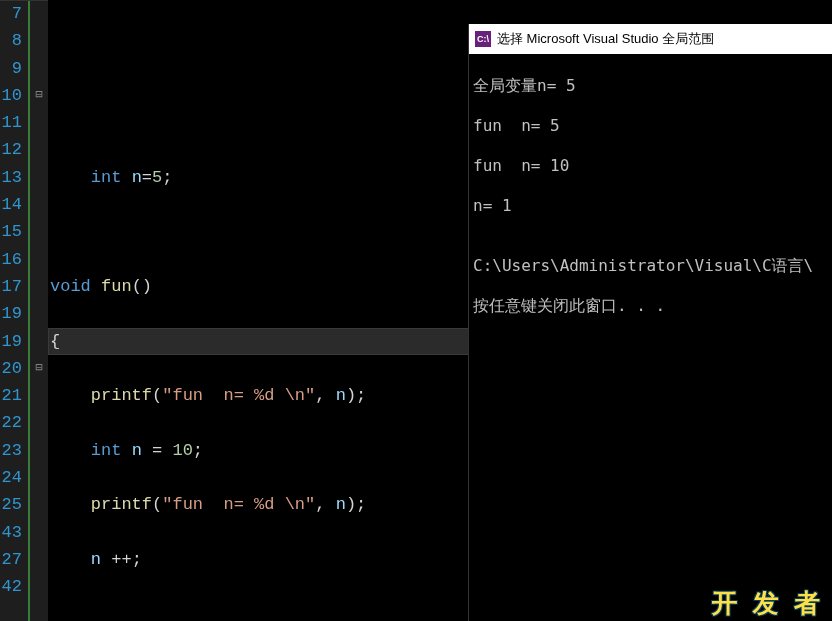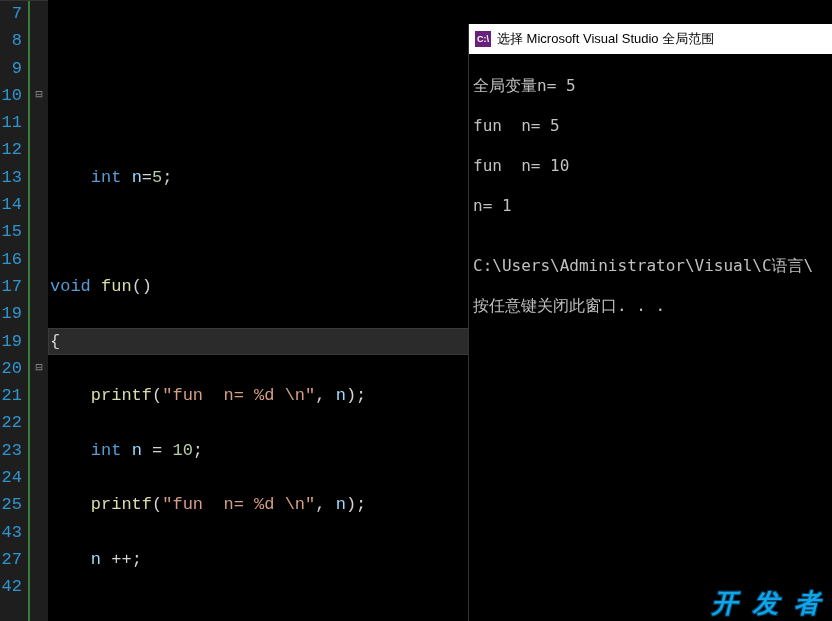--- a/index.html
+++ b/index.html
@@ -104,22 +104,21 @@
       font-size: 16px;
       line-height: 20px;
       white-space: pre;
     }
     .watermark {
       position: absolute;
       right: 8px;
       bottom: 4px;
       font-family: Arial, sans-serif;
       font-weight: bold;
-      font-style: italic;
-      color: #0ea5e9;
+      color: #fde047;
       text-shadow: 1px 1px 0 #0a3a5a, -1px -1px 0 #0a3a5a, 1px -1px 0 #0a3a5a, -1px 1px 0 #0a3a5a;
       text-align: right;
       line-height: 1.05;
       z-index: 5;
       pointer-events: none;
     }
     .watermark .wm1 { font-size: 26px; letter-spacing: 4px; }
     .watermark .wm2 { font-size: 22px; letter-spacing: -1px; }
     .top-border {
       position: absolute;

